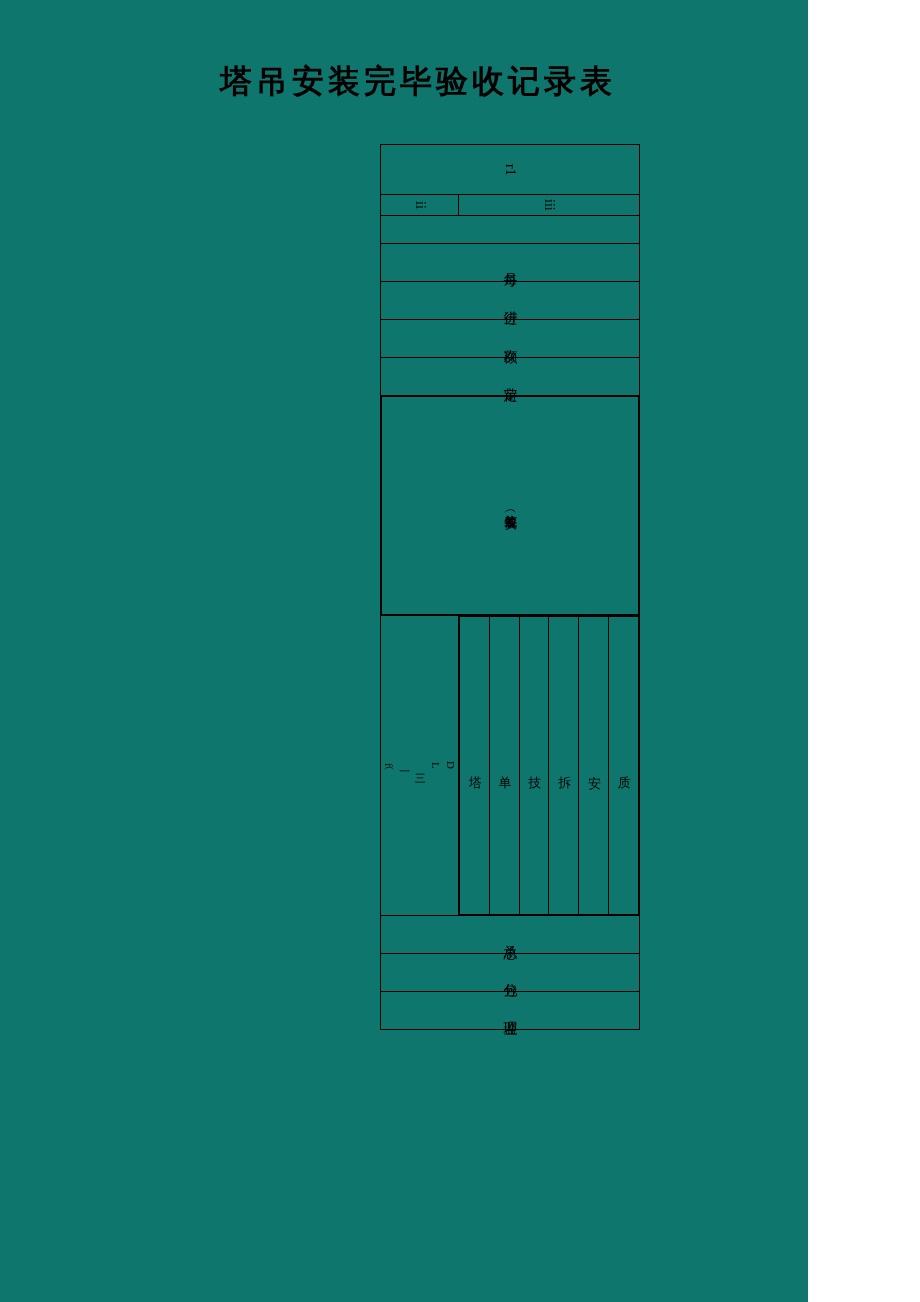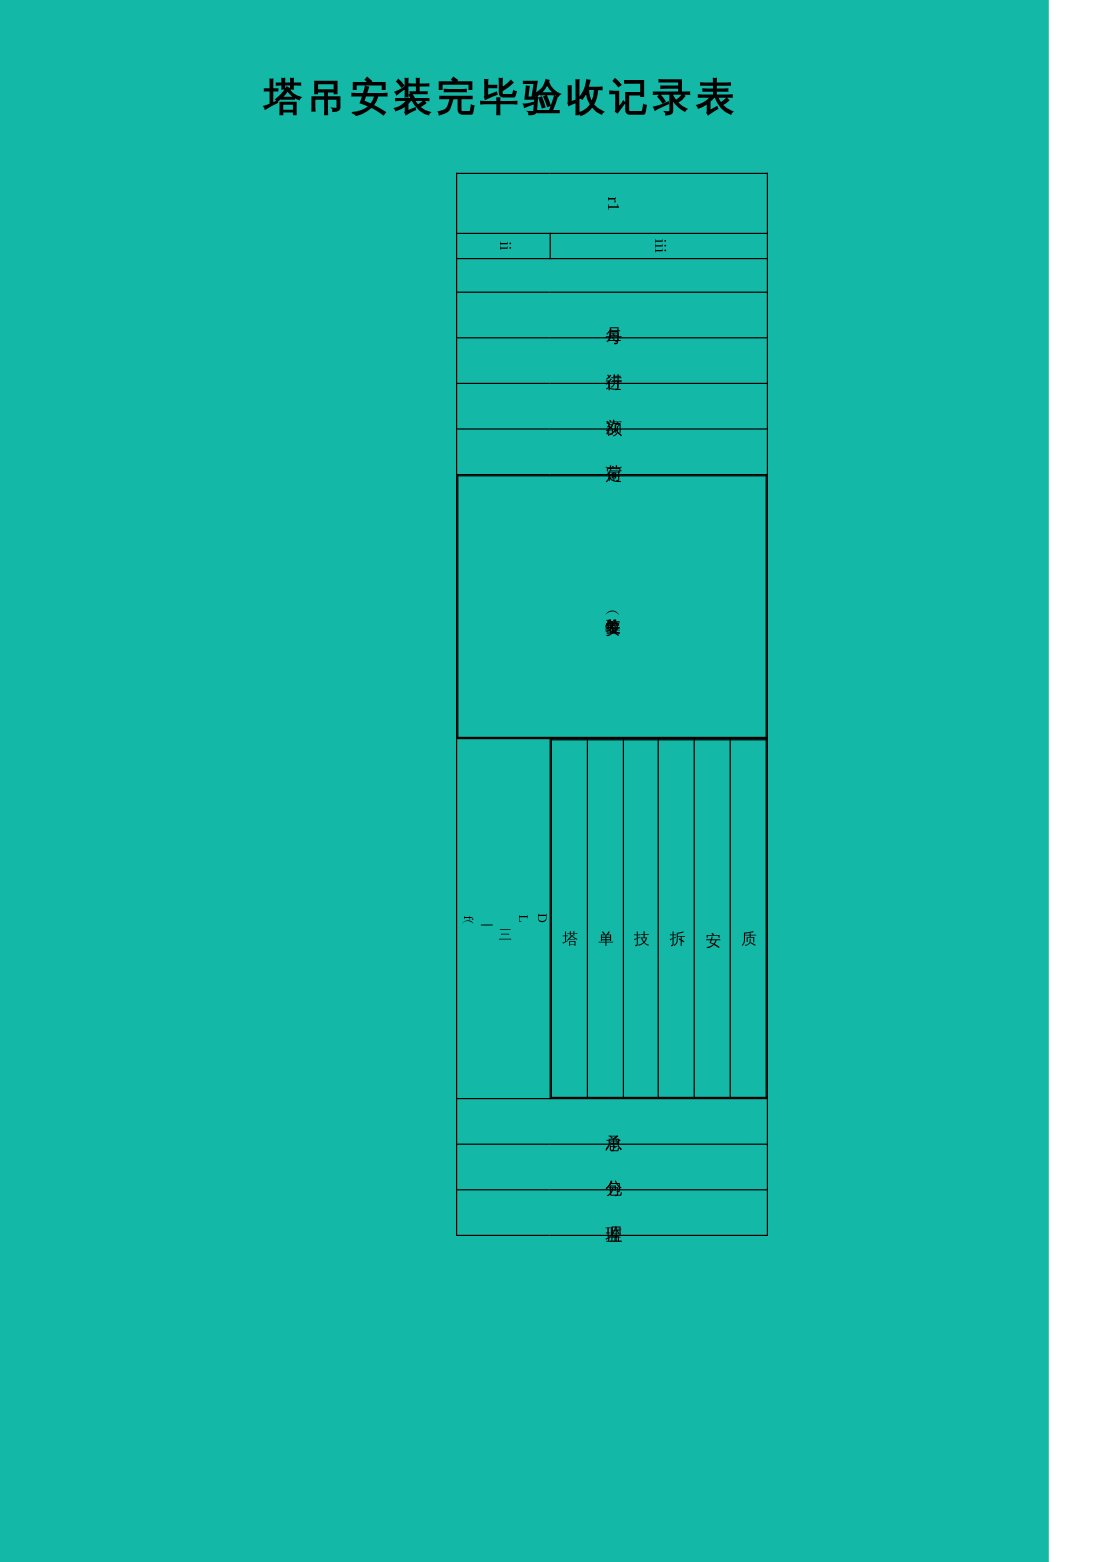--- a/index.html
+++ b/index.html
@@ -10,23 +10,23 @@
 
     body {
       background: #ffffff;
       font-family: "SimSun", "宋体", serif;
       width: 920px;
       min-height: 1302px;
       position: relative;
     }
 
     .page-container {
-      width: 874px;
+      width: 808px;
       min-height: 1302px;
-      background: #14b8a6;
+      background: #0f766e;
       padding: 60px 40px;
     }
 
     .page-title {
       font-size: 32px;
       font-weight: bold;
       margin-left: 180px;
       margin-bottom: 40px;
       letter-spacing: 4px;
       color: #000;

